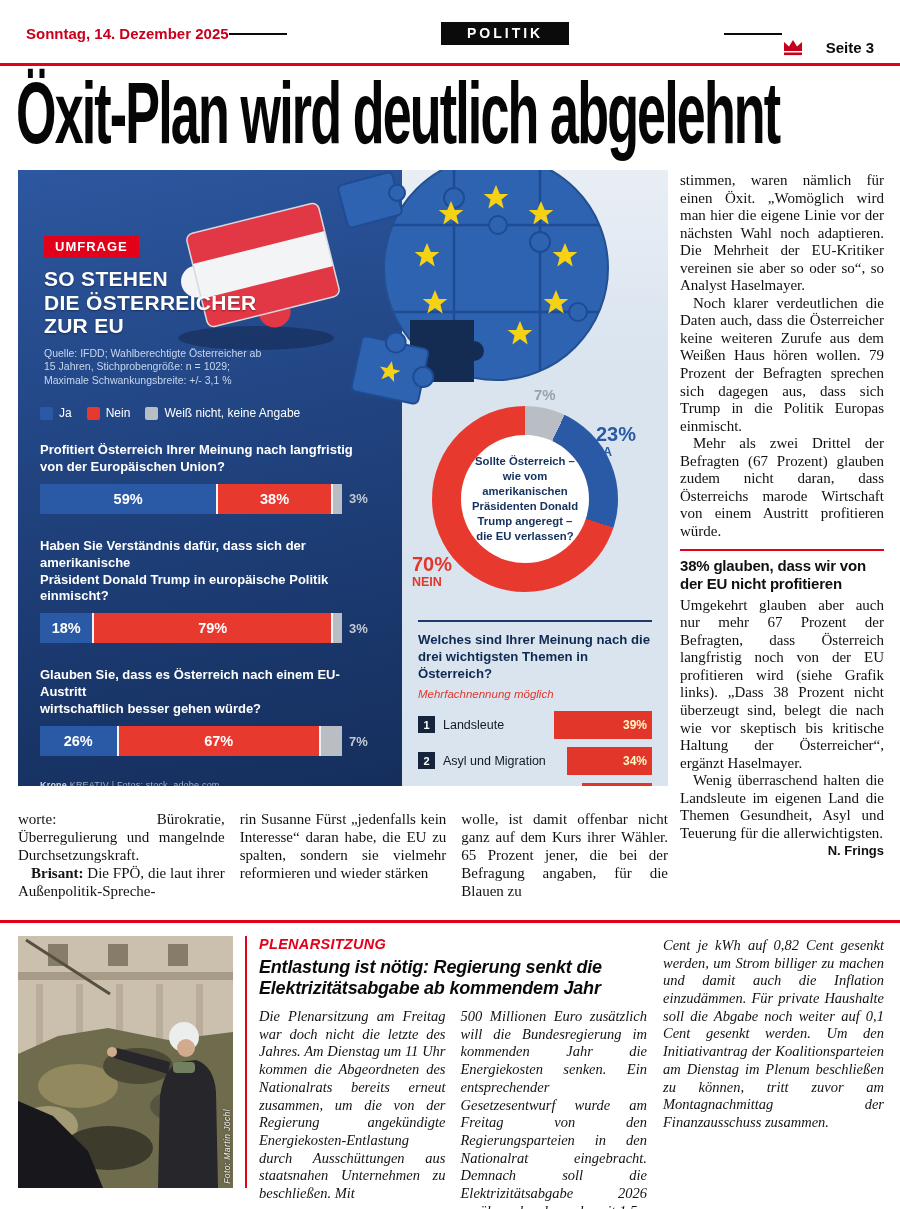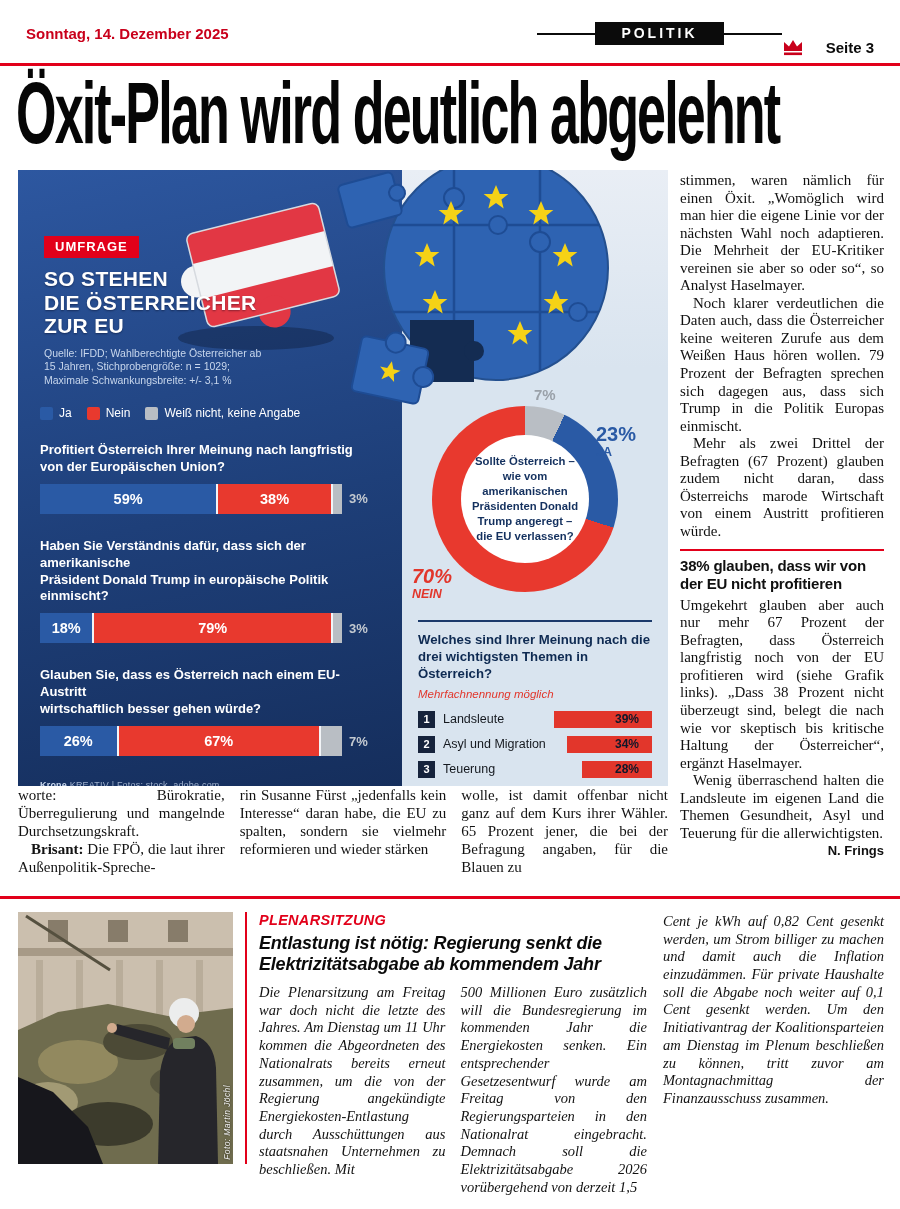--- a/index.html
+++ b/index.html
@@ -2,21 +2,21 @@
 <html lang="de"><head>
 <meta charset="utf-8">
 <style>
   * { margin:0; padding:0; box-sizing:border-box; }
   body { width:900px; height:1209px; background:#ffffff; font-family:"Liberation Serif",serif; color:#121212; overflow:hidden; }
   .page { width:900px; height:1209px; position:relative; }
 
   
   .hdr { display:flex; align-items:center; padding:11px 26px 7px 26px; font-family:"Liberation Sans",sans-serif; }
   .hdr-date { color:#c9001b; font-weight:700; font-size:15px; white-space:nowrap; }
-  .hdr-mid { flex:1; display:flex; align-items:center; justify-content:flex-end; }
+  .hdr-mid { flex:1; display:flex; align-items:center; justify-content:space-between; }
   .hdr-line { width:58px; height:2px; background:#0b0b0b; }
   .hdr-section { background:#0b0b0b; color:#fff; font-weight:700; font-size:14px; letter-spacing:3px; padding:3px 26px 4px; }
   .hdr-right { display:flex; align-items:center; gap:22px; font-weight:700; font-size:15px; color:#0b0b0b; white-space:nowrap;margin-top:28px; }
   .red-rule { height:3px; background:#e2001a; }
 
   
   .headline-wrap { padding:4px 0 2px 16px; overflow:hidden; height:98px; }
   .headline-text { display:inline-block; white-space:nowrap; font-family:"Liberation Sans",sans-serif; font-weight:800; font-size:84px; letter-spacing:-3px; line-height:1.04; color:#060606; transform:scale(0.62,1.04); transform-origin:0 60%; }
 
   
@@ -52,40 +52,40 @@
   .ig-credit { margin-top:2px; font-size:9px; color:#9fb0cc; letter-spacing:.2px; }
   .ig-credit b { color:#c7d6ec; }
 
   
   .ig-right-content { position:relative; z-index:2; padding:216px 16px 0 16px; }
   .donut-wrap { position:relative; width:234px; height:224px; }
   .pct7 { position:absolute; top:0; left:116px; color:#9aa1a9; font-weight:800; font-size:15px; }
   .donut { position:absolute; left:14px; top:20px; width:186px; height:186px; border-radius:50%; }
   .donut-hole { position:absolute; inset:29px; background:#fff; border-radius:50%; display:flex; align-items:center; justify-content:center; text-align:center; color:#13305e; font-size:11.3px; font-weight:600; line-height:1.34; padding:8px; }
   .lbl-ja { position:absolute; left:178px; top:38px; color:#2a5aa5; line-height:1.05; }
-  .lbl-nein { position:absolute; left:-6px; top:180px; color:#e2362b; line-height:1.05;font-style:italic; }
+  .lbl-nein { position:absolute; left:-6px; top:168px; color:#e2362b; line-height:1.05; }
   .lbl-big { font-size:20px; font-weight:800; }
   .lbl-small { font-size:12.5px; font-weight:800; margin-top:1px; }
   .panel-divider { border-top:2px solid #1b3a6b; margin:10px 0 10px; }
   .topics-q { color:#0e2a52; font-weight:700; font-size:13.2px; line-height:1.28; white-space:pre-line; }
   .topics-note { color:#e2362b; font-style:italic; font-size:11.5px; margin:5px 0 11px; }
   .topic-row { display:flex; align-items:center; gap:8px; margin-bottom:8px; }
   .topic-rank { width:17px; height:17px; background:#16233c; color:#fff; font-size:11px; font-weight:700; display:flex; align-items:center; justify-content:center; flex:none; }
   .topic-label { flex:1; font-size:12.5px; color:#15191f; font-weight:500; }
-  .topic-bar { height:17px; background:#e2362b; color:#0f172a; font-weight:700; font-size:12px; display:flex; align-items:center; justify-content:flex-end; padding-right:13px; flex:none; }
+  .topic-bar { height:28px; background:#e2362b; color:#fef9c3; font-weight:700; font-size:12px; display:flex; align-items:center; justify-content:flex-end; padding-right:5px; flex:none; }
 
   
   .article-col { flex:1; font-size:15px; line-height:1.17; text-align:justify; hyphens:auto; -webkit-hyphens:auto; color:#101010; padding-top:2px; }
   .article-col p { margin:0; }
   .article-col p.ind { text-indent:13px; }
   .subhead { font-family:"Liberation Sans",sans-serif; font-weight:800; font-size:15px; line-height:1.14; margin:9px 0 5px; border-top:2px solid #e2001a; padding-top:6px; text-align:left; letter-spacing:-.2px; hyphens:none; }
   .byline { text-align:right; font-family:"Liberation Sans",sans-serif; font-weight:700; font-size:13px; margin-top:1px; }
 
   
-  .mid-cols { display:flex; gap:15px; font-size:15px; line-height:1.2; text-align:justify; hyphens:auto; -webkit-hyphens:auto; }
+  .mid-cols { display:flex; gap:15px; margin-top:24px; font-size:15px; line-height:1.2; text-align:justify; hyphens:auto; -webkit-hyphens:auto; }
   .mid-col { flex:1; }
   .mid-col p { margin:0; }
   .mid-col p.ind { text-indent:13px; }
   .lead-bold { font-weight:700; }
 
   
   .bottom-section { margin-top:20px; border-top:3px solid #e2001a; padding:13px 16px 0 18px; display:flex; gap:12px;font-style:italic; }
   .bottom-photo { width:215px; height:252px; flex:none; position:relative; overflow:hidden; background:#cbbfae; }
   .photo-credit { position:absolute; right:1px; bottom:4px; writing-mode:vertical-rl; transform:rotate(180deg); font-family:"Liberation Sans",sans-serif; font-size:8.5px; color:#f2f2f2; letter-spacing:.4px; text-shadow:0 0 2px rgba(0,0,0,.7); }
   .bottom-vrule { width:2px; background:#e2001a; height:252px; flex:none; }

